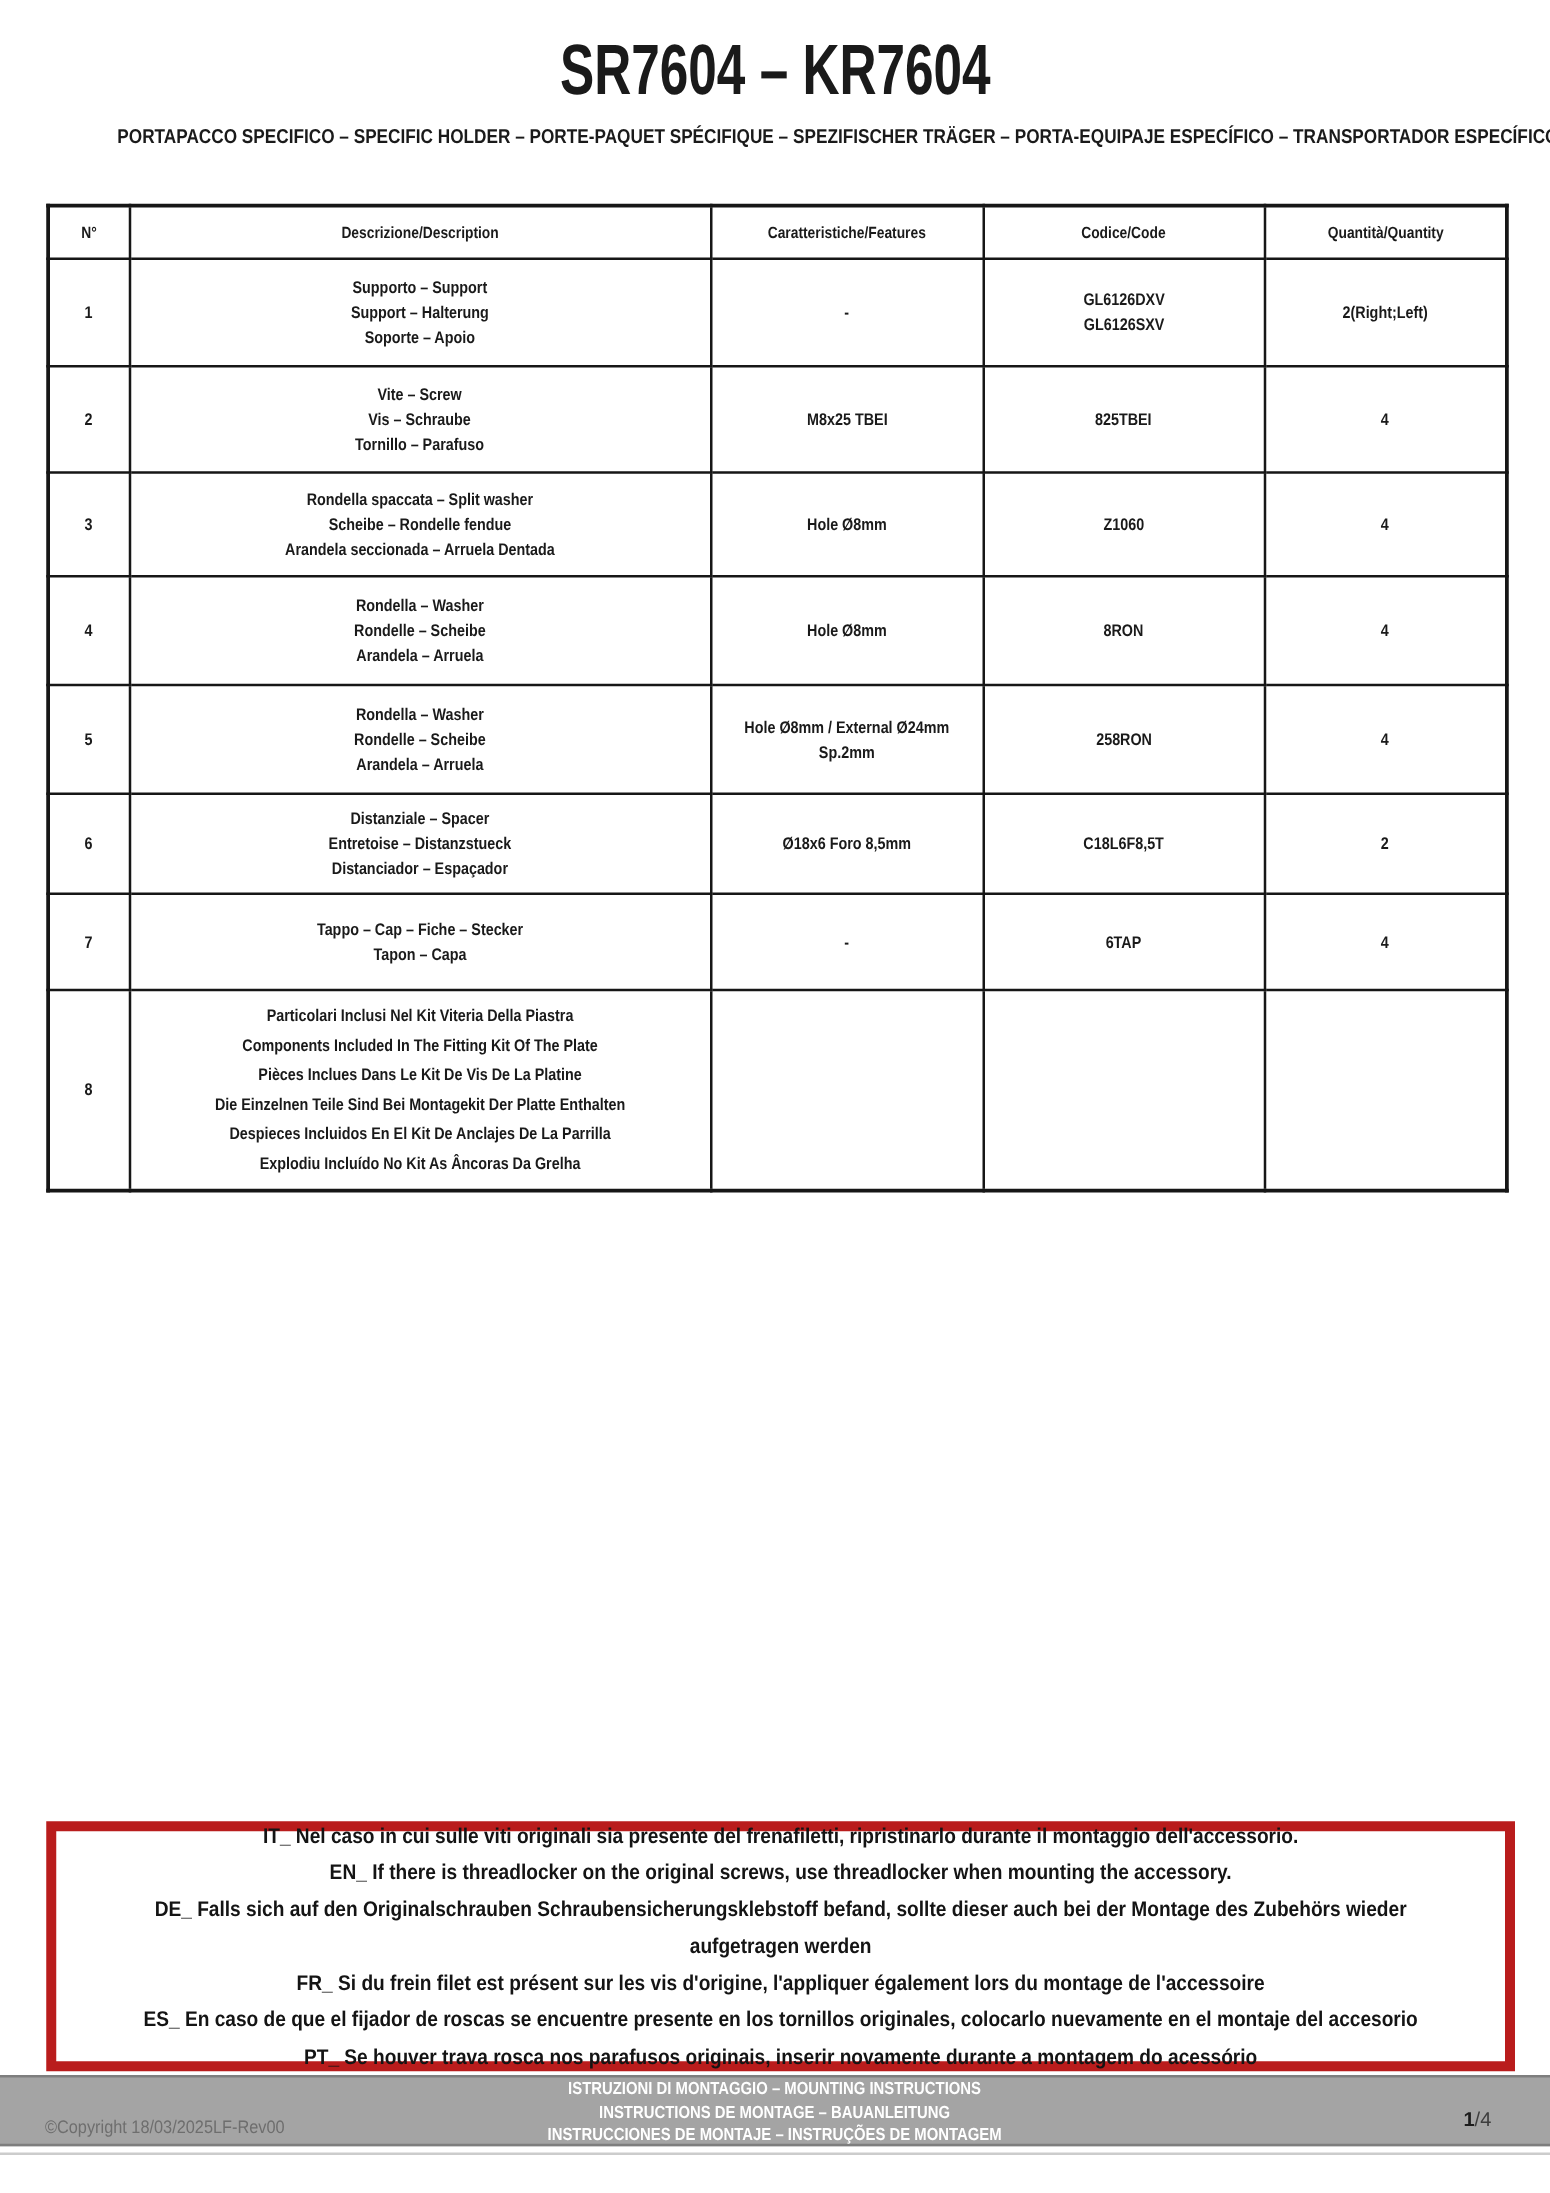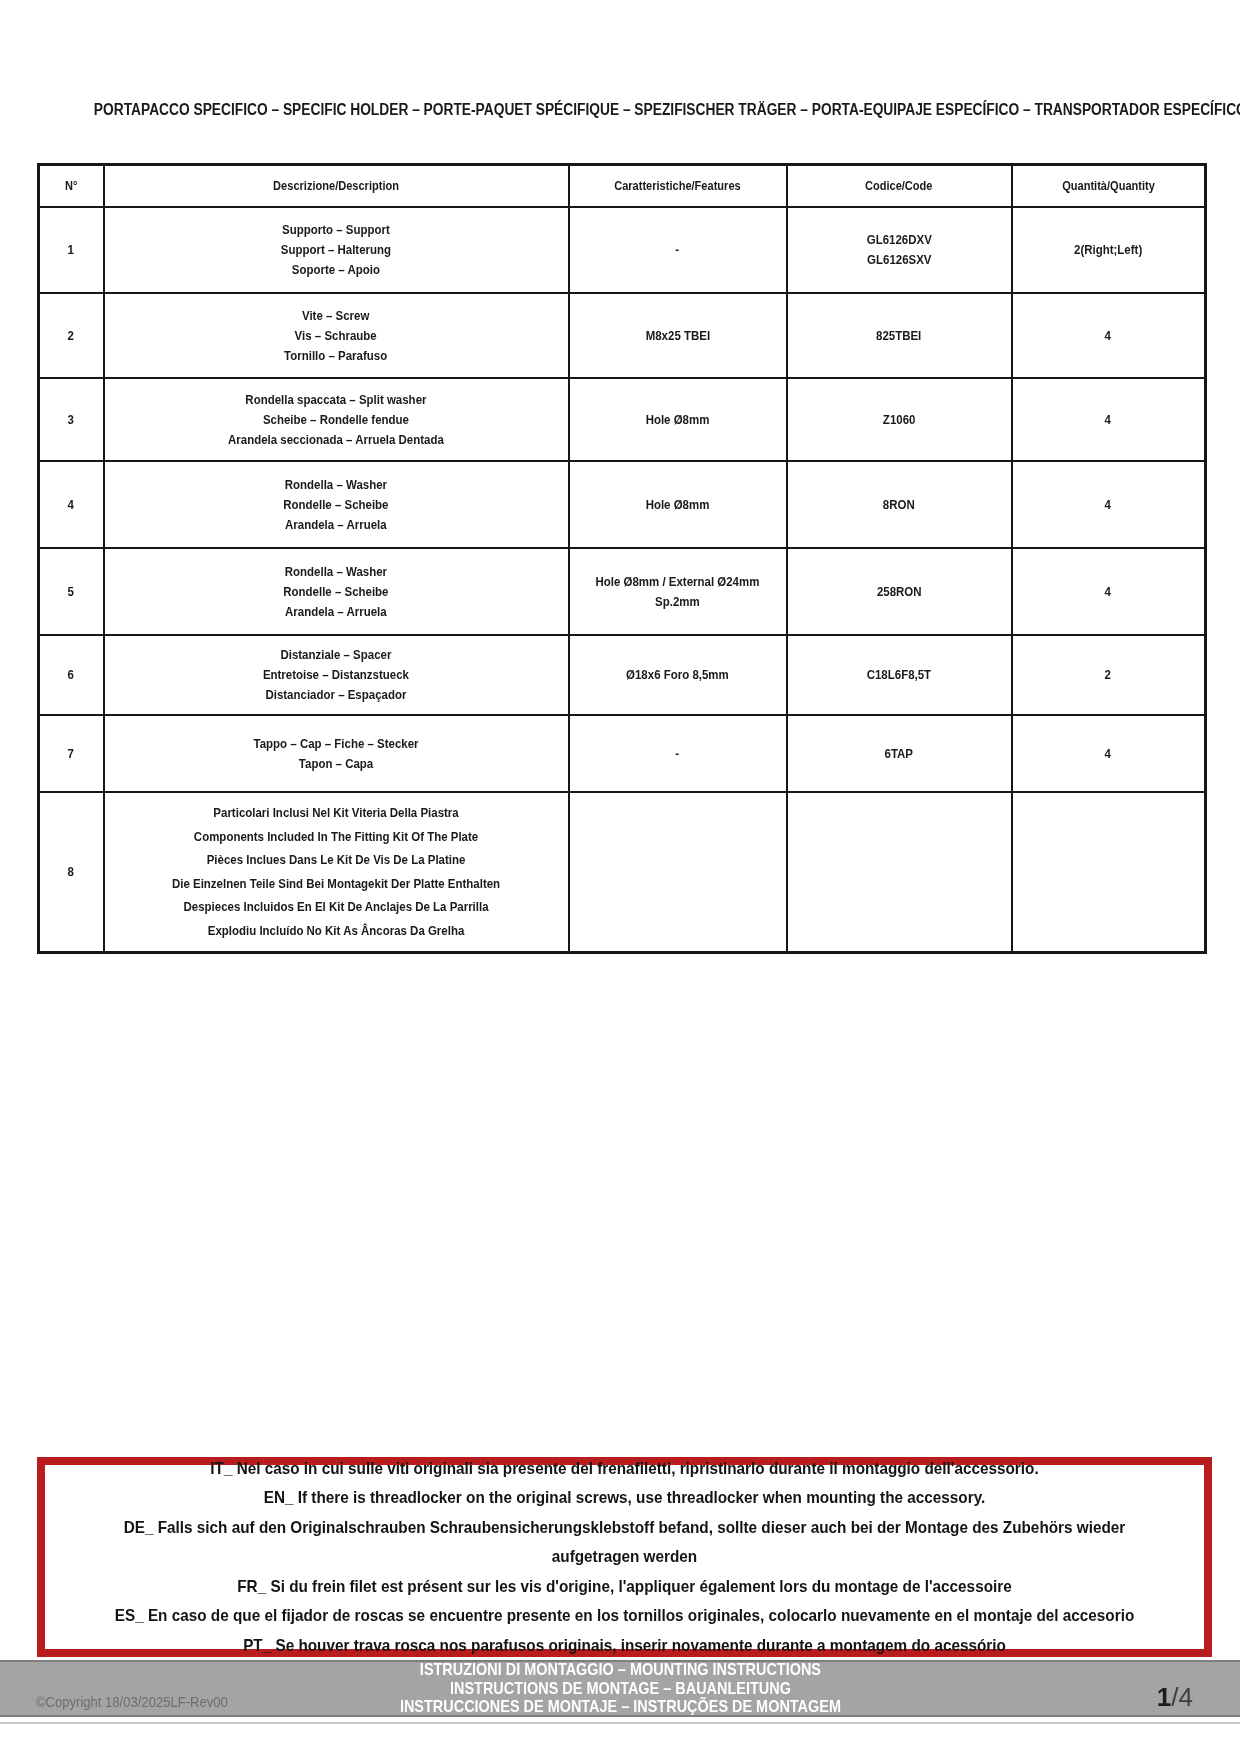--- a/index.html
+++ b/index.html
@@ -42,33 +42,36 @@
   }
   .notes-inner{
     display:inline-block;transform:scaleX(0.9);transform-origin:50% 50%;
     white-space:pre-line;font-size:17px;font-weight:bold;line-height:29.5px;color:#141414;
   }
 
   .footer-bar{position:absolute;left:0;top:1660px;width:1240px;height:53px;
     border-top:2px solid #7e7e7e;border-bottom:2px solid #7e7e7e;}
   .footer-underline{position:absolute;left:0;top:1722px;width:1240px;height:2px;background:#cccccc;}
   .footer-center{position:absolute;left:0;top:1661px;width:1240px;text-align:center;
-    color:#ffffff;font-weight:bold;font-size:17px;line-height:18.5px;}
+    color:#ffffff;font-weight:bold;font-size:14px;line-height:18.5px;}
   .footer-center .cx{transform:scaleX(0.85);white-space:pre-line;}
   .footer-copyright{position:absolute;left:36px;top:1694px;font-size:14.5px;font-weight:normal;}
   .footer-copyright .cx{transform:scaleX(0.9);transform-origin:0 50%;}
-  .page-num{position:absolute;right:47px;top:1684px;font-size:26px;line-height:26px;}
+  .page-num{position:absolute;right:47px;top:1684px;font-size:16px;line-height:26px;}
   .page-num .pn-cur{font-weight:bold;color:#1c1c1c;}
   .page-num .pn-tot{font-weight:normal;color:#3d3d3d;}
 </style>
 </head>
 <body>
 
 <div class="page">
 
+  <div class="doc-title">
+    <span class="cx">SR7604 – KR7604</span>
+  </div>
 
   <div class="doc-subtitle">
     <span class="cx">PORTAPACCO SPECIFICO – SPECIFIC HOLDER – PORTE-PAQUET SPÉCIFIQUE – SPEZIFISCHER TRÄGER – PORTA-EQUIPAJE ESPECÍFICO – TRANSPORTADOR ESPECÍFICO</span>
   </div>
 
   <table class="parts">
     <colgroup>
       <col style="width:65px">
         <col style="width:465px">
         <col style="width:218px">

